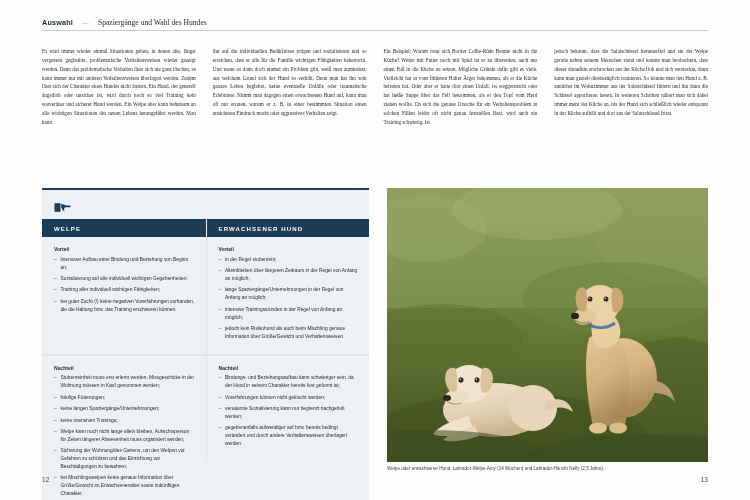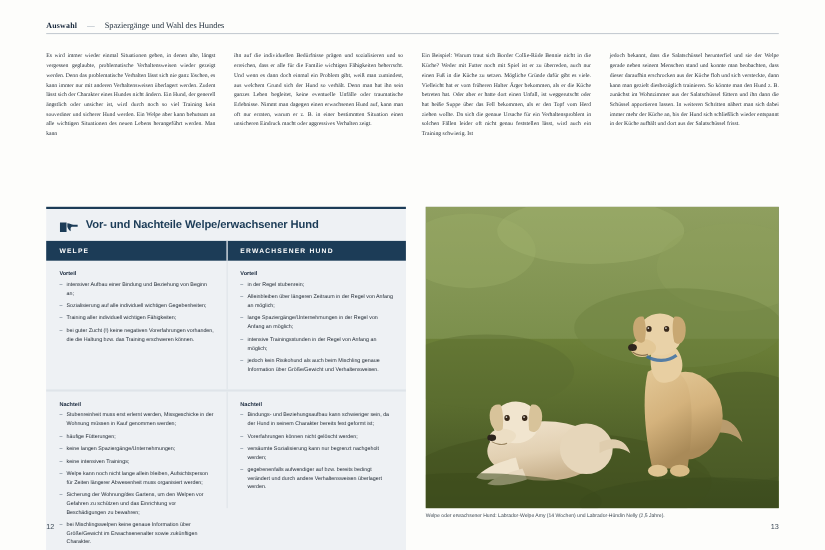--- a/index.html
+++ b/index.html
@@ -25,21 +25,21 @@
     top: 18px;
     left: 42px;
     right: 42px;
     display: flex;
     align-items: baseline;
     gap: 9px;
     font-size: 7.3px;
     color: #1b2a3a;
   }
   .header .chapter {
-    font-family: Liberation Serif, serif;
+    font-family: Liberation Sans, sans-serif;
     font-weight: bold;
     font-size: 7.2px;
     letter-spacing: 0.2px;
     color: #16263a;
   }
   .header .sep {
     color: #8b9aa8;
     font-size: 7px;
   }
   .header .section {
@@ -221,21 +221,20 @@
   </div>
 
   <div class="infobox">
     <div class="infobox-title">
       <span class="flagicon">
         <svg width="17" height="11" viewBox="0 0 17 11">
           <path d="M0.5 1.2 L6.5 1.2 L6.5 9.8 L0.5 9.8 Z" fill="#1c3c57"></path>
           <path d="M7.2 2.0 C9.5 2.0 11.0 3.4 12.8 3.4 L16.6 3.4 L16.6 5.2 L12.0 5.2 C11.0 5.2 10.2 5.8 10.2 6.6 L10.2 9.2 C9.0 8.6 7.8 7.0 7.2 5.2 Z" fill="#1c3c57"></path>
         </svg>
       </span>
-      <h2>Vor- und Nachteile Welpe/erwachsener Hund</h2>
     </div>
 
     <div class="tbl">
       <div class="tbl-col">
         <div class="tbl-head">WELPE</div>
       </div>
       <div class="tbl-col">
         <div class="tbl-head second">ERWACHSENER HUND</div>
       </div>
     </div>

